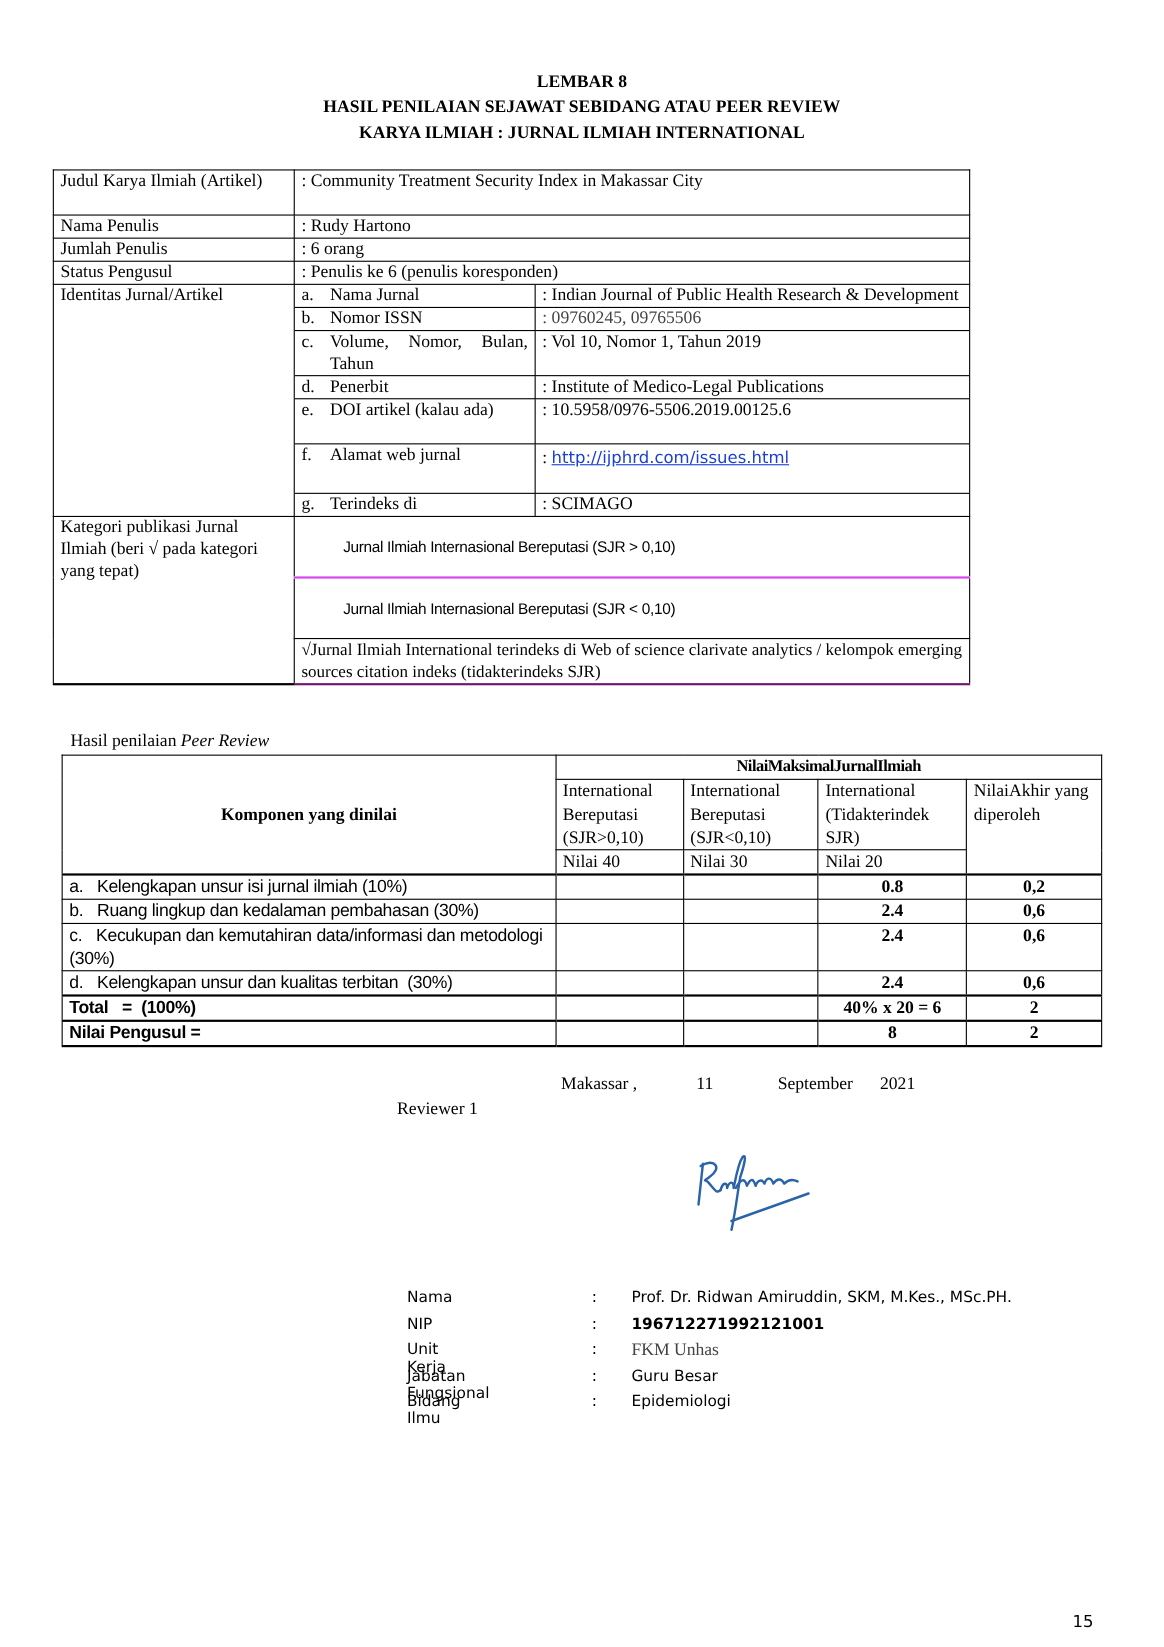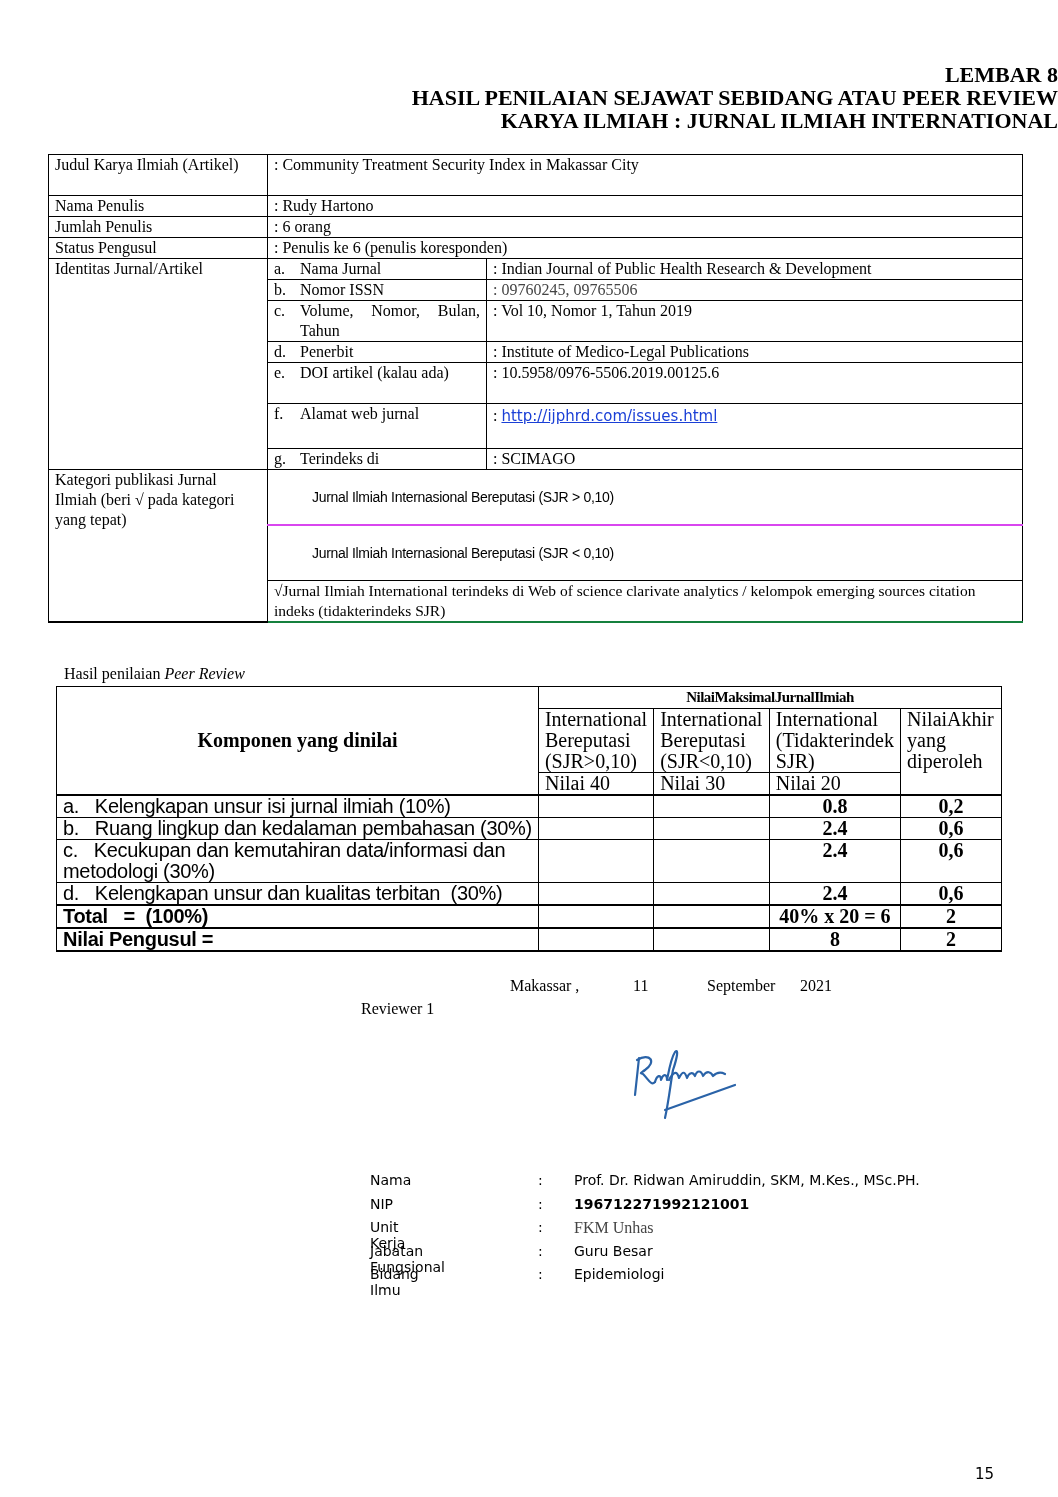--- a/index.html
+++ b/index.html
@@ -1,34 +1,34 @@
 <!DOCTYPE html>
 <html><head>
 <meta charset="utf-8">
 <style>
   html,body{margin:0;padding:0;background:#fff;}
   body{width:1058px;height:1497px;position:relative;font-family:"Liberation Serif",serif;color:#000;overflow:hidden;}
-  .title{position:absolute;left:0;width:1058px;text-align:right;font-weight:bold;font-size:22px;line-height:22px;}
+  .title{position:absolute;left:0;width:1058px;text-align:center;font-weight:bold;font-size:16px;line-height:22px;}
   table{border-collapse:collapse;position:absolute;}
   td{border:1px solid #000;vertical-align:top;font-size:16px;line-height:20px;padding:0 6px;}
-  .t1{left:48px;top:154px;width:975px;border-radius:15px;}
+  .t1{left:48px;top:154px;width:834px;border-radius:15px;}
   .lbl{width:206px;}
   .sub{border-collapse:collapse;width:100%;position:static;}
   .sub td{border:none;border-bottom:1px solid #000;padding:0 6px;}
   .sub tr:last-child td{border-bottom:none;margin-top:28px;}
   .sub td.k{width:206px;border-right:1px solid #000;}
   .sub td.k .ltr{display:inline-block;width:26px;}
   .nopad{padding:0;}
   .sans{font-family:"Liberation Sans",sans-serif;font-size:14px;letter-spacing:-0.3px;}
   .cat{height:54px;padding-left:44px;vertical-align:middle;}
   a.lnk{color:#1a3fd6;text-decoration:underline;font-family:"DejaVu Sans",sans-serif;font-size:15px;}
   .gray{color:#444;}
   .caption{position:absolute;left:64px;top:665px;font-size:16px;}
   .t2{left:56px;top:686px;width:946px;}
-  .t2 td{font-size:20px;line-height:21px;}
+  .t2 td{font-size:16px;line-height:21px;}
   .t2 .c{text-align:center;font-weight:bold;}
   .t2 .bt{border-top:2px solid #000;}
   .sig-date{position:absolute;top:977px;left:510px;font-size:16px;}
   .sig-date span{position:absolute;white-space:nowrap;}
   .reviewer{position:absolute;top:1000px;left:361px;font-size:16px;}
   .sigimg{position:absolute;left:625px;top:1040px;}
   .info{position:absolute;left:370px;top:1172px;font-family:"DejaVu Sans",sans-serif;font-size:14px;}
   .info .row{position:relative;height:23.5px;}
   .info .k{position:absolute;left:0;}
   .info .colon{position:absolute;left:168px;}
@@ -108,21 +108,21 @@
     </td>
   </tr>
   <tr>
     <td class="lbl" rowspan="3" style="border-bottom:2px solid #000">Kategori publikasi Jurnal Ilmiah (beri √ pada kategori yang tepat)</td>
     <td class="cat sans">Jurnal Ilmiah Internasional Bereputasi (SJR &gt; 0,10)</td>
   </tr>
   <tr>
     <td class="cat sans" style="border-top:2px solid #d946ef">Jurnal Ilmiah Internasional Bereputasi (SJR &lt; 0,10)</td>
   </tr>
   <tr>
-    <td style="font-size:15.5px;padding-left:6px;text-indent:0;border-bottom:2px solid #15803d">
+    <td style="font-size:15.5px;padding-left:6px;text-indent:0;border-bottom:2px solid #701a75">
           <div style="padding-left:0">√Jurnal Ilmiah International terindeks di Web of science clarivate analytics / kelompok emerging sources citation indeks (tidakterindeks SJR)</div>
         </td>
   </tr>
 </tbody>
   </table>
 
 <div class="caption"><span>Hasil penilaian </span><i>Peer Review</i></div>
 
 <table class="t2">
   <tbody>

